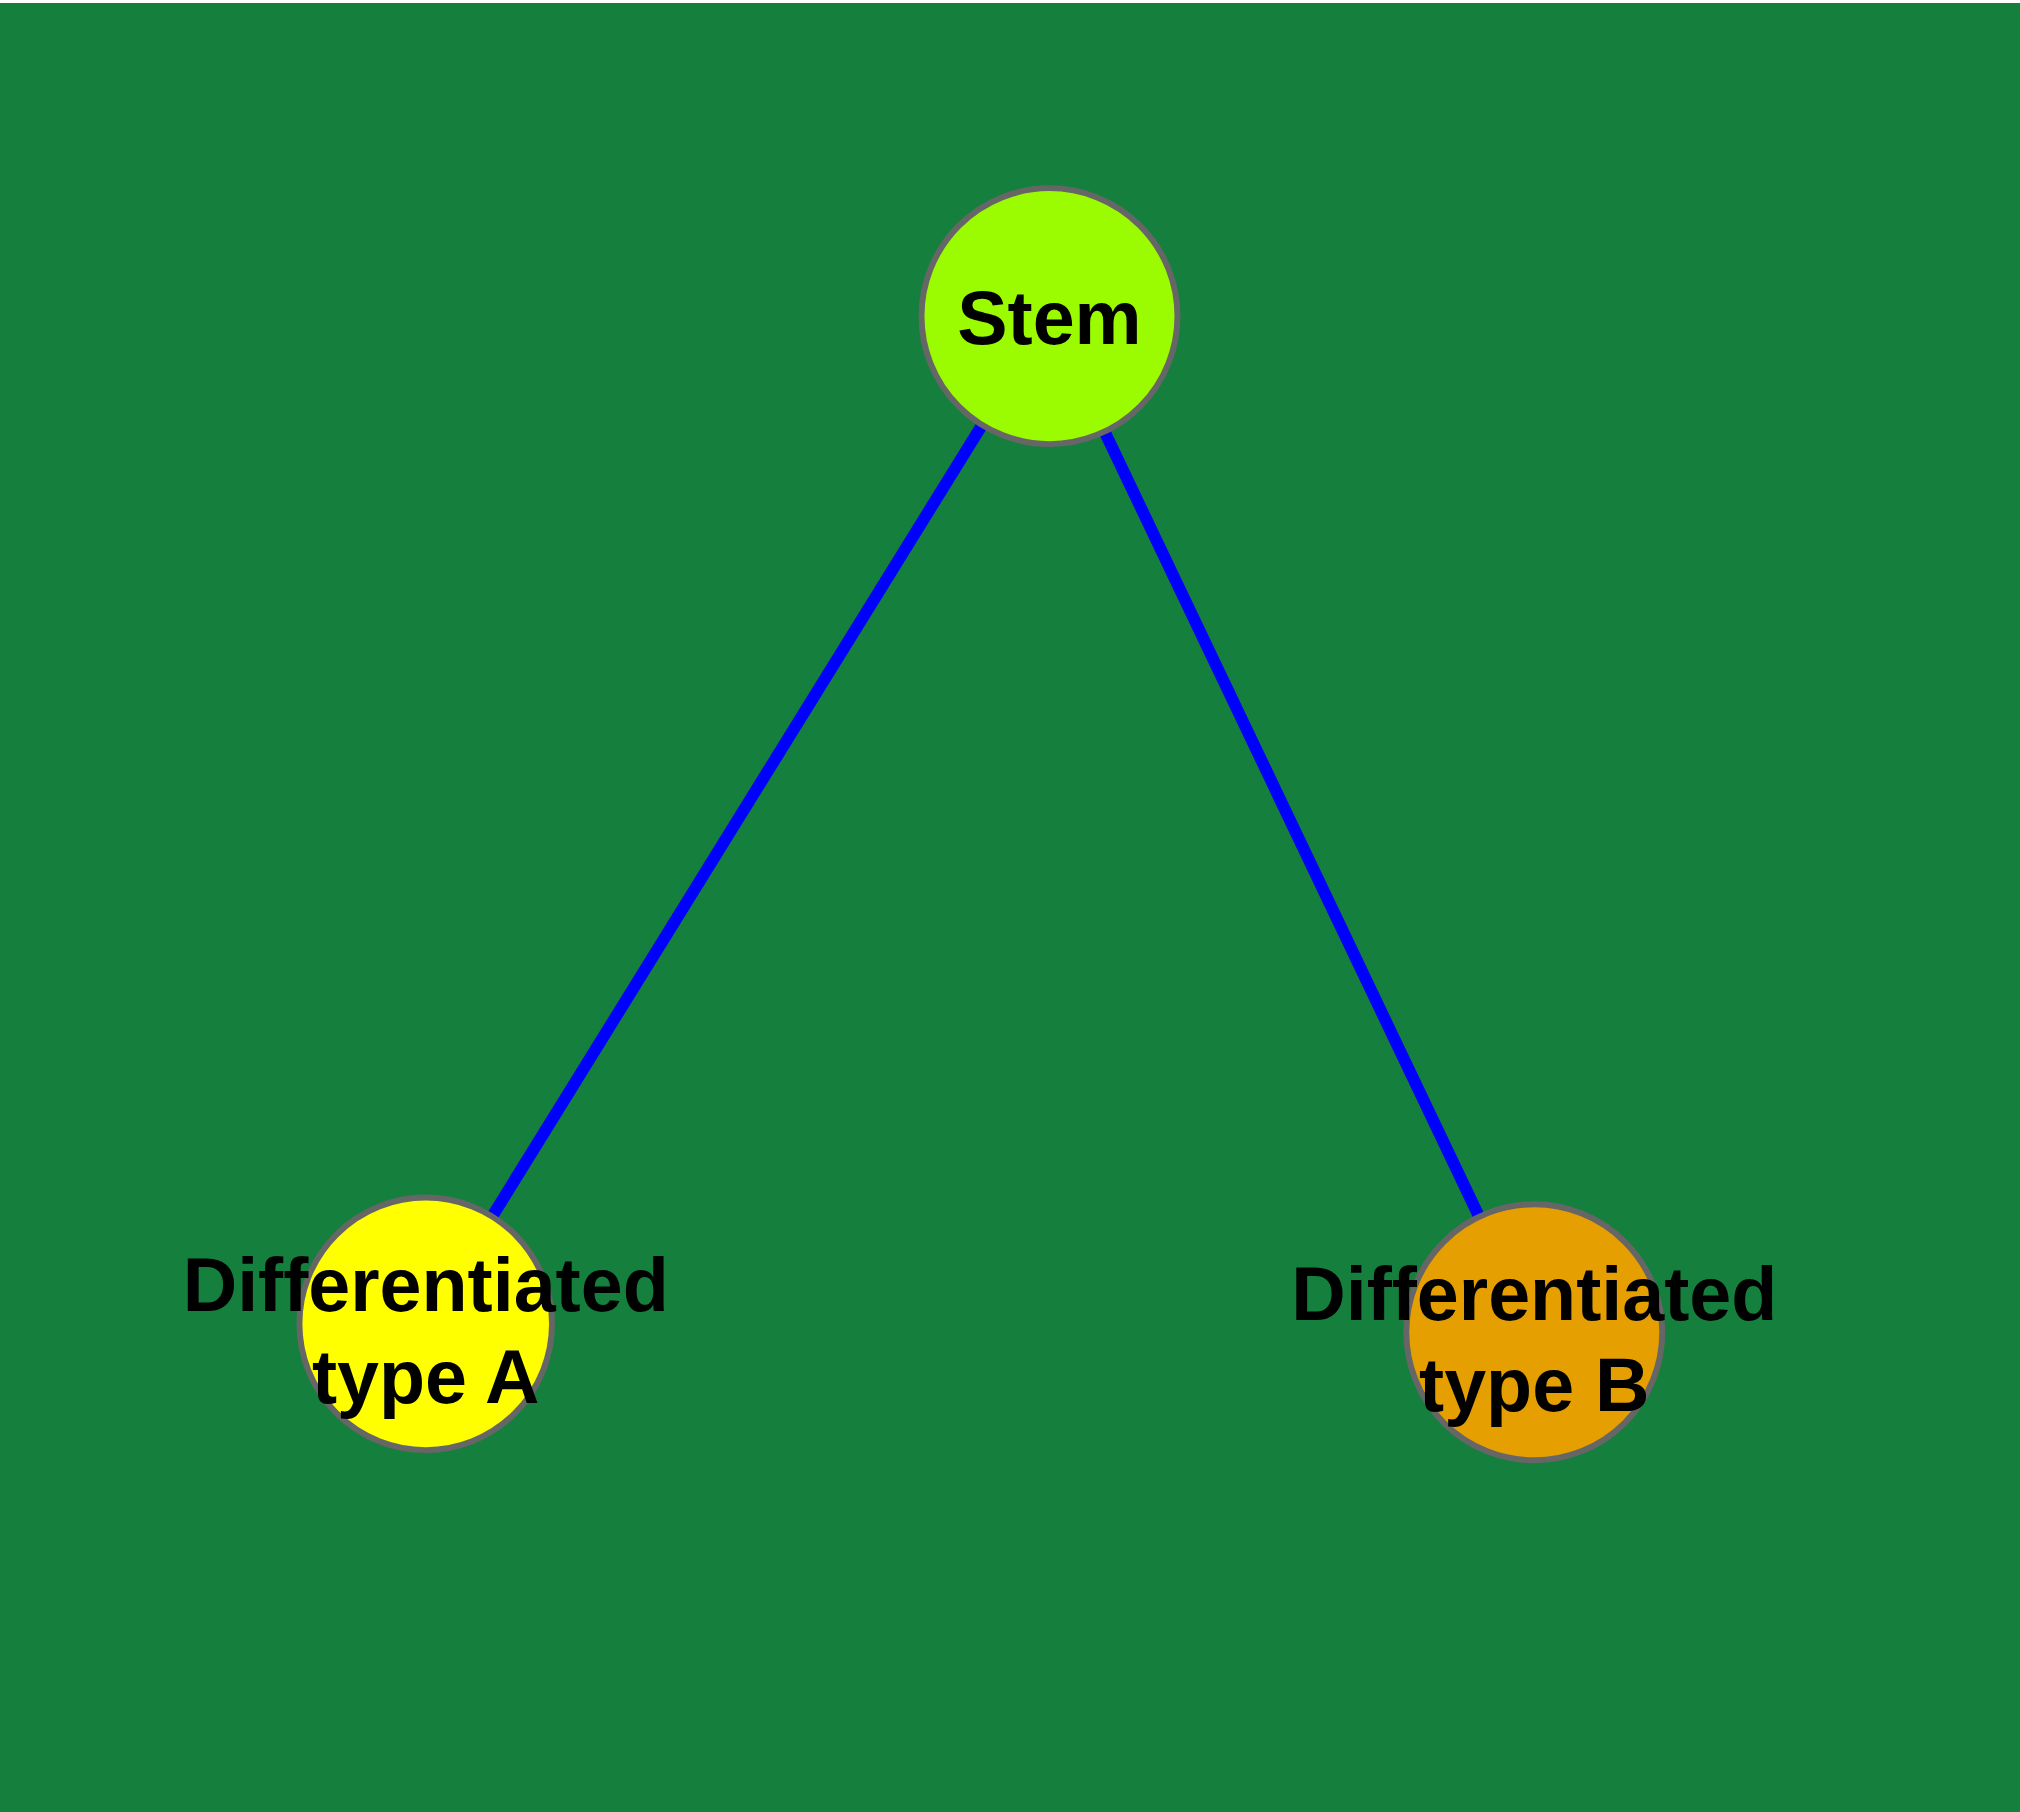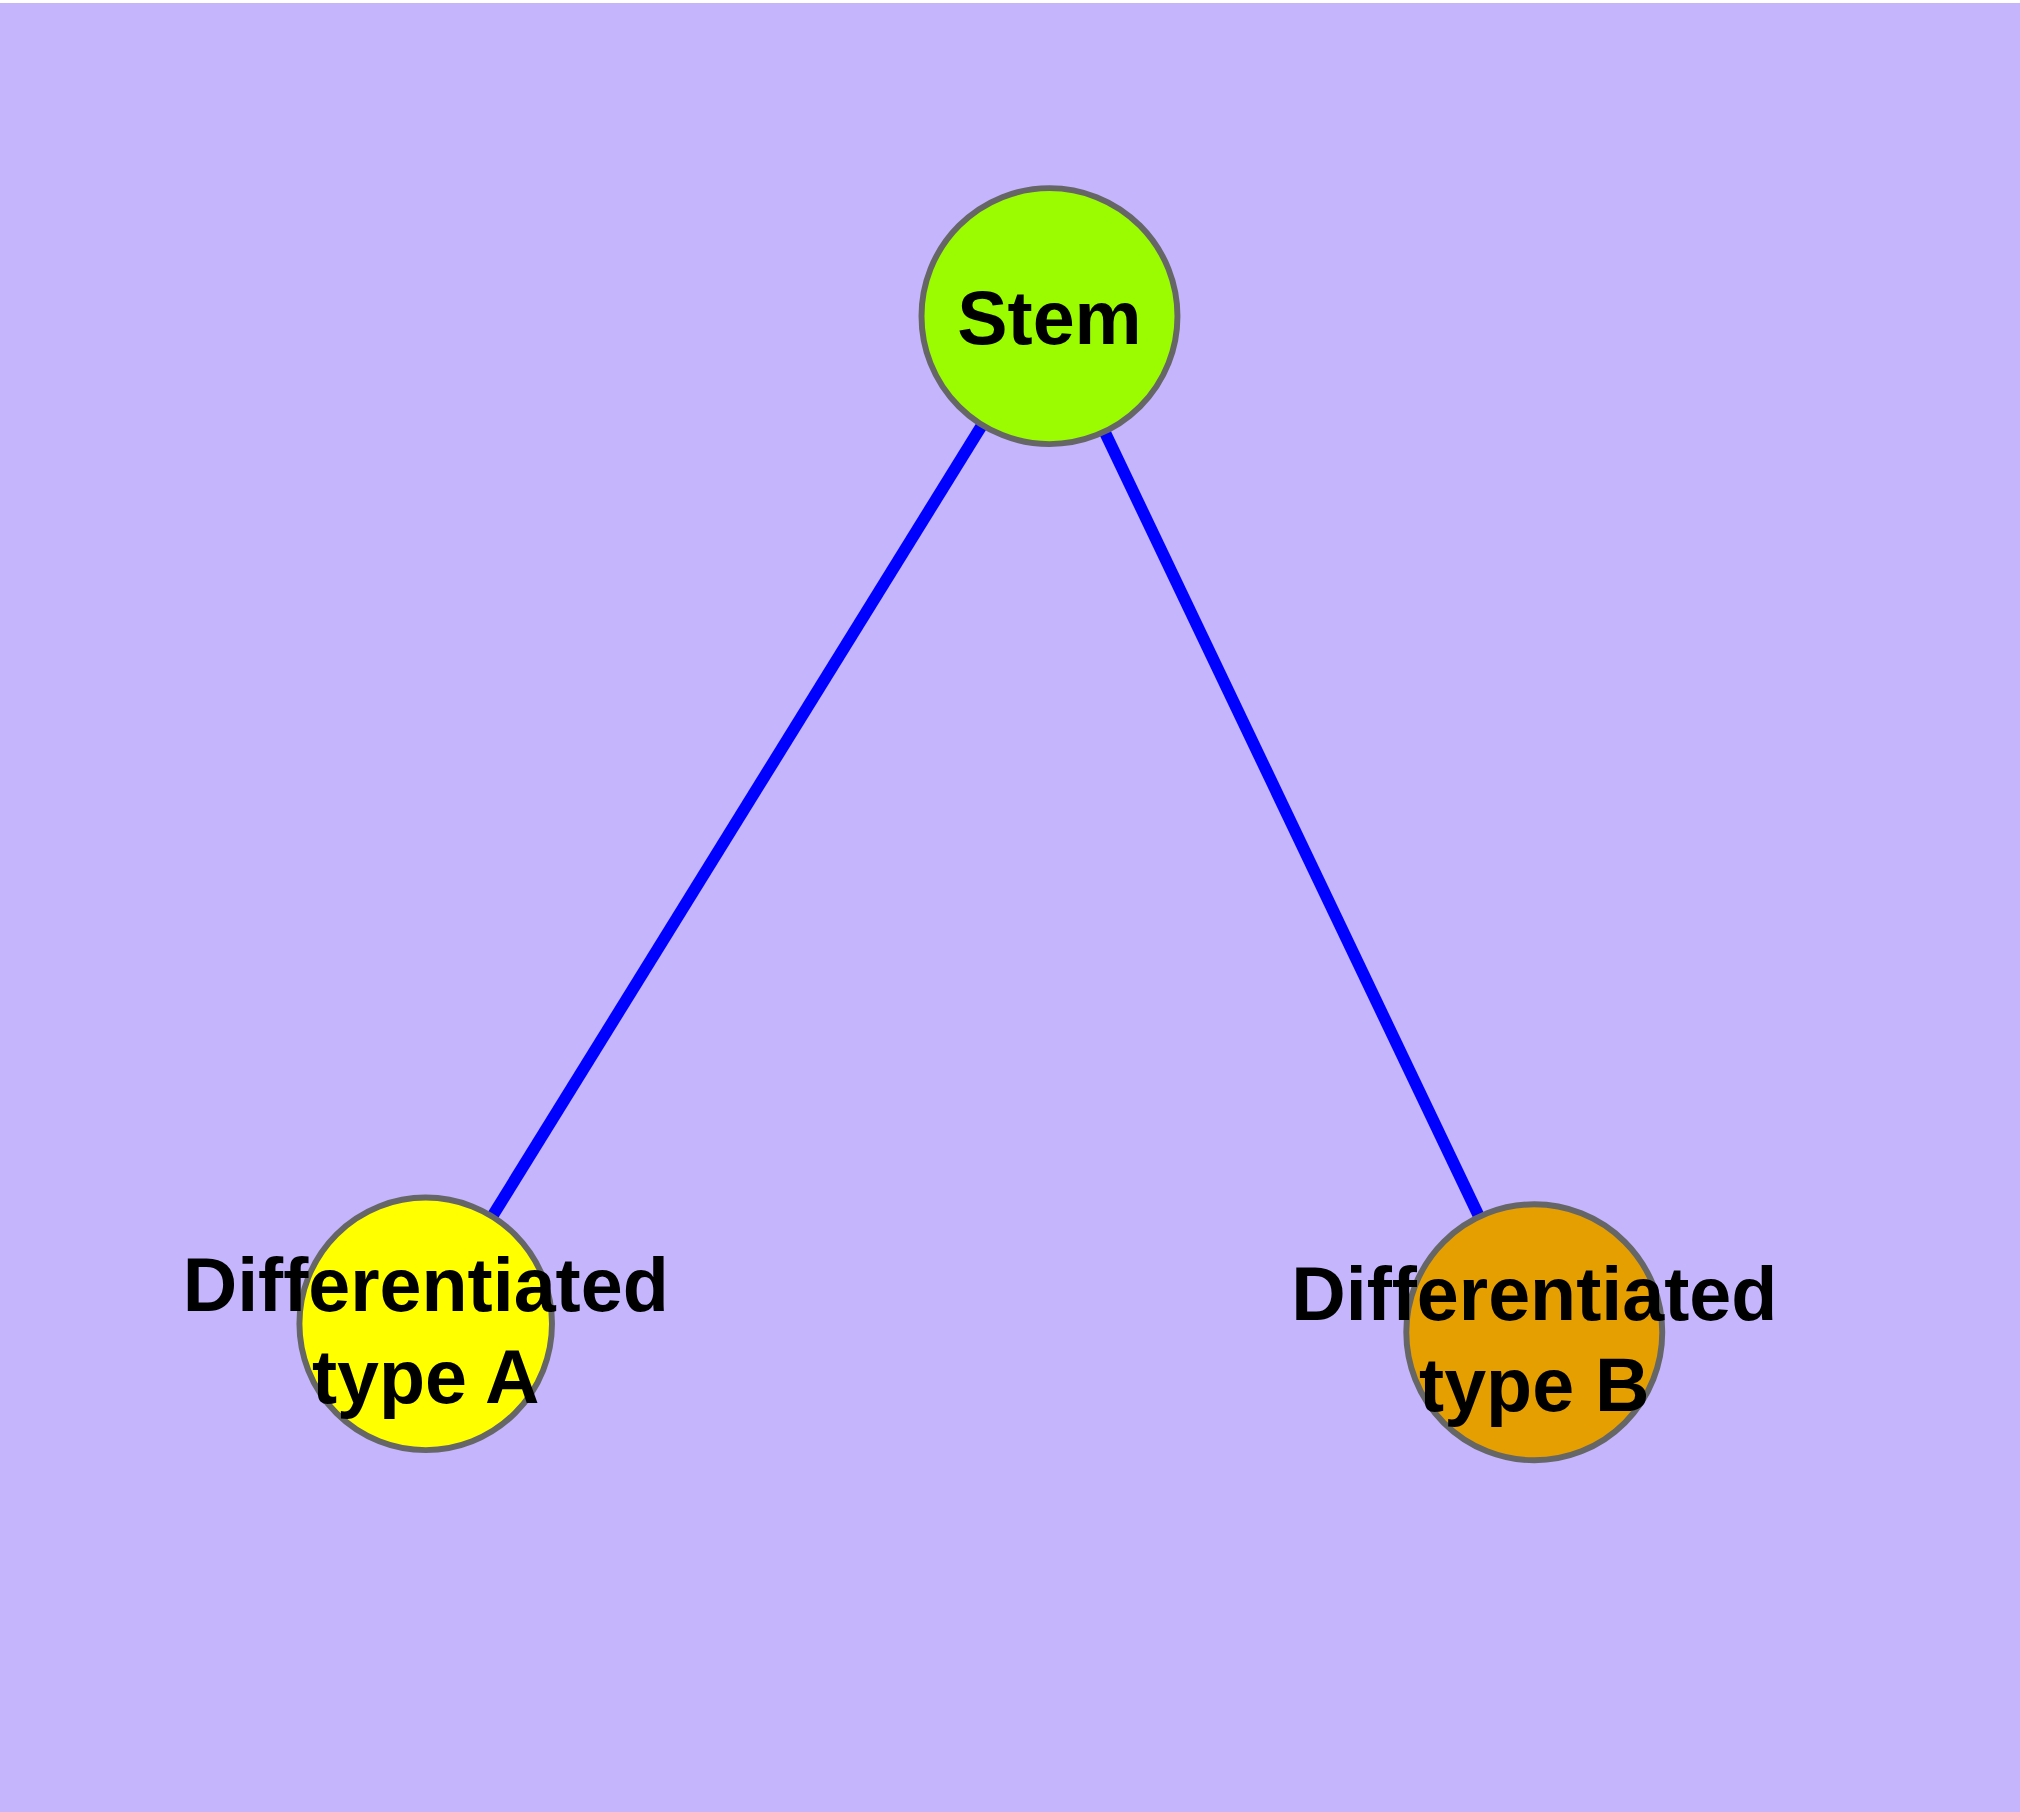--- a/index.html
+++ b/index.html
@@ -27,21 +27,21 @@
   }
   svg.graph text {
     font-family: "Liberation Sans", "DejaVu Sans", sans-serif;
     font-weight: bold;
     text-anchor: middle;
   }
 </style>
 </head>
 <body>
 
-<div class="stage" style="width: 2021px; height: 1812px; background: #c4b5fd;">
+<div class="stage" style="width: 2021px; height: 1812px; background: #15803d;">
   <svg class="graph" xmlns="http://www.w3.org/2000/svg" width="2021" height="1812" viewBox="0 0 2384 2138">
       <line x1="1238" y1="373" x2="502" y2="1562" stroke="#0000FF" stroke-width="14"></line>
       <line x1="1238" y1="373" x2="1810" y2="1572" stroke="#0000FF" stroke-width="14"></line>
       <circle cx="1238" cy="373" r="151" fill="#9BFB01" stroke="#666666" stroke-width="7"></circle>
       <text x="1238" y="406" fill="#000000" font-size="89">Stem</text>
       <circle cx="502" cy="1562" r="149" fill="#FFFF00" stroke="#666666" stroke-width="7"></circle>
       <text x="502" y="1547" fill="#000000" font-size="89">Differentiated</text>
       <text x="502" y="1655" fill="#000000" font-size="89">type A</text>
       <circle cx="1810" cy="1572" r="151" fill="#E69F00" stroke="#666666" stroke-width="7"></circle>
       <text x="1810" y="1557" fill="#000000" font-size="89">Differentiated</text>

